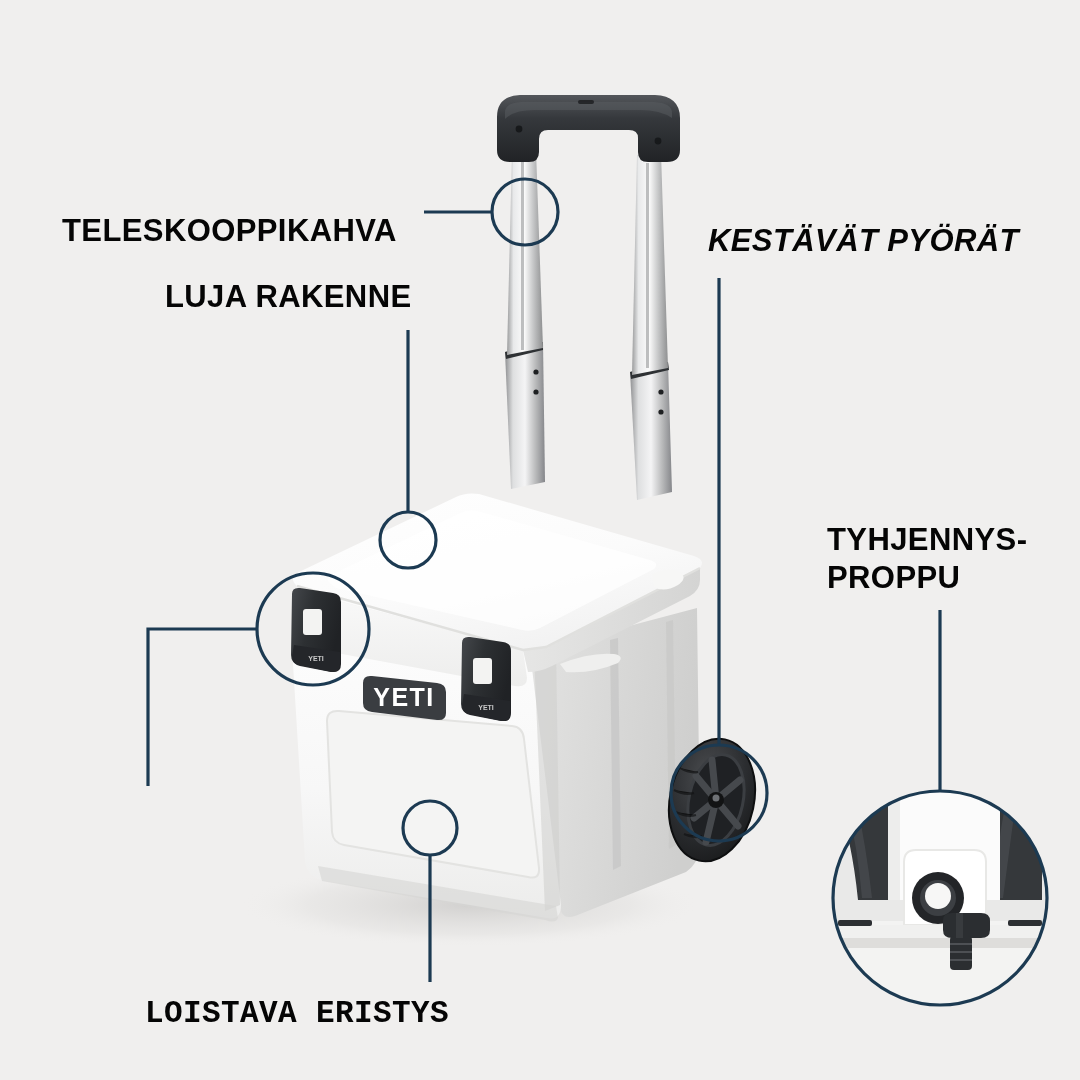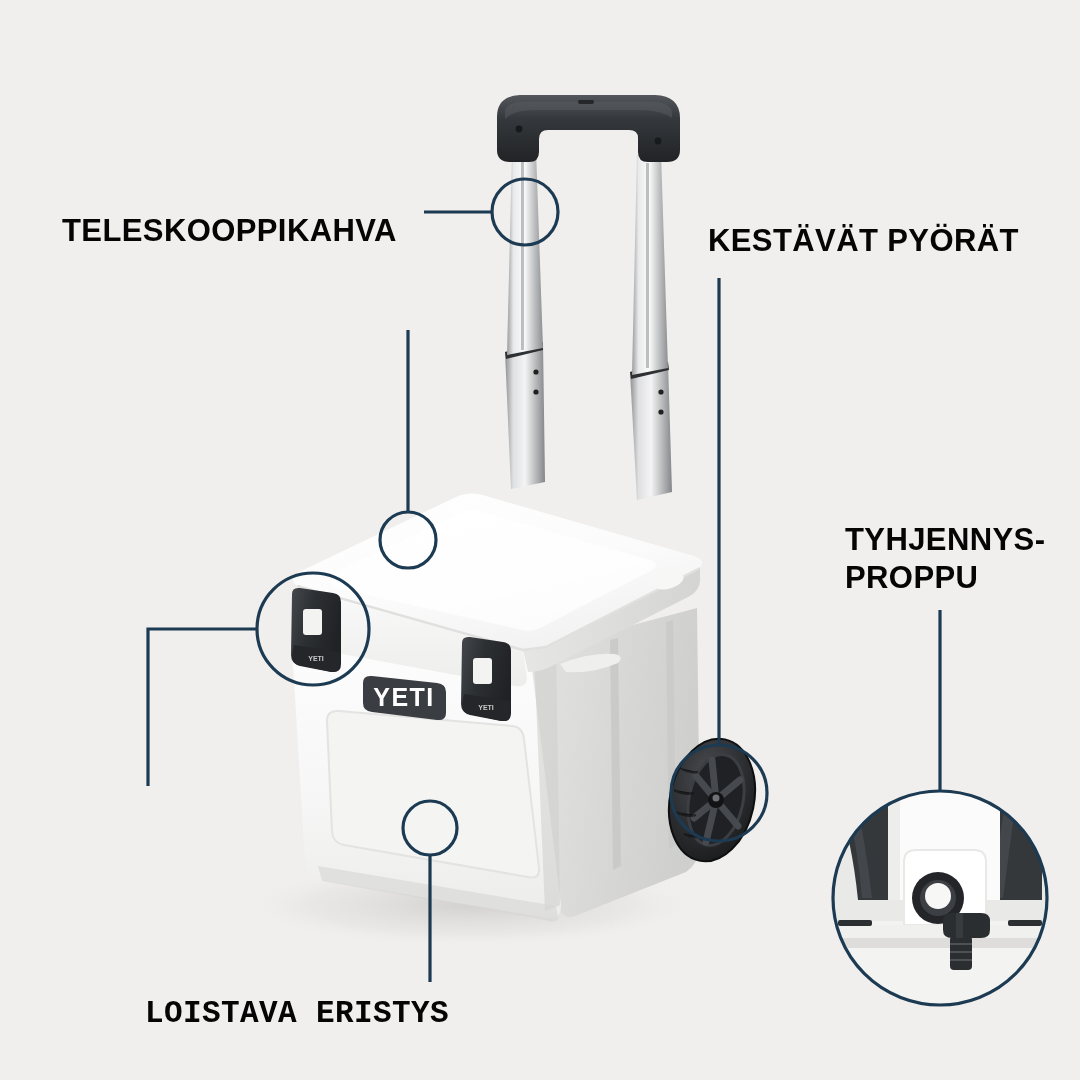--- a/index.html
+++ b/index.html
@@ -275,22 +275,23 @@
       <path d="M257 629 L148 629 L148 786"></path>
       <circle cx="313" cy="629" r="56"></circle>
 
       <line x1="430" y1="855" x2="430" y2="982"></line>
       <circle cx="430" cy="828" r="27"></circle>
     </g>
   </svg>
 
   <div class="label" style="left:62px;  top:192px;margin-top:20px;">TELESKOOPPIKAHVA</div>
 
-
-  <div class="label" style="left:708px; top:222px;">KESTÄVÄT PYÖRÄT</div>
-
-  <div class="label" style="left:845px; top:521px;">TYHJENNYS-
+  <div class="label" style="left:165px; top:278px;">LUJA RAKENNE</div>
+
+  <div class="label" style="left:708px; top:222px;font-style:italic;">KESTÄVÄT PYÖRÄT</div>
+
+  <div class="label" style="left:827px; top:521px;">TYHJENNYS-
 PROPPU</div>
 
 
   <div class="label" style="left:145px; top:995px;font-family:Liberation Mono, monospace;">LOISTAVA ERISTYS</div>
 
 </div>
 
 </body></html>

